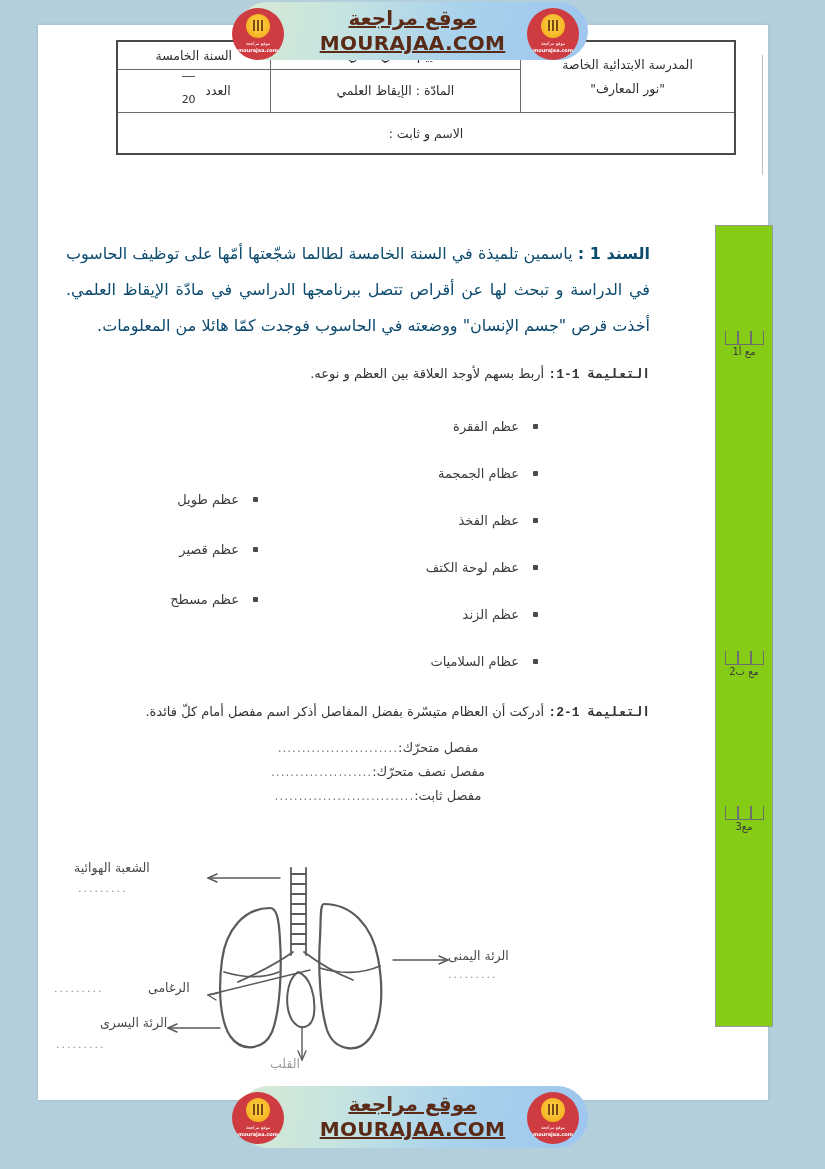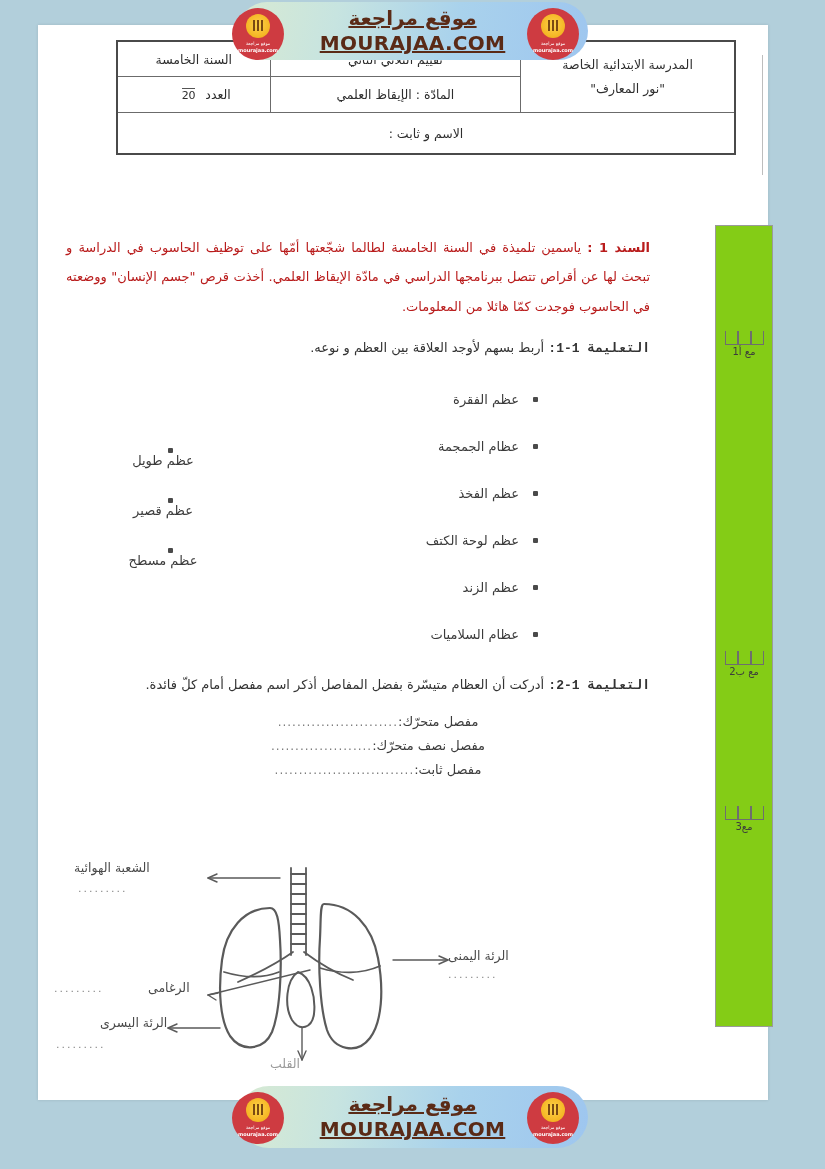--- a/index.html
+++ b/index.html
@@ -34,49 +34,49 @@
     font-family:"DejaVu Sans", sans-serif;
     font-size:12.5px;color:#2e2e2e;
     padding:5px 4px;
     letter-spacing:-.2px;
   }
   .c-school{width:215px;height:60px;line-height:1.9;}
   .c-mid{width:255px;}
   .c-level{width:150px;}
   .c-name{border-left:none;border-right:none;text-align:right;padding-right:14px;height:30px;}
   .frac{display:inline-block;vertical-align:middle;margin-right:6px;text-align:center;}
-  .frac .den{border-top:1px solid #555;display:block;font-size:11px;padding-top:0px;margin-left:25px;}
+  .frac .den{border-top:1px solid #555;display:block;font-size:11px;padding-top:16px;margin-left:25px;}
   .hdr-blurred{ color:#8d8d8d; filter:blur(.4px); }
 
   
   .body-wrap{position:absolute;left:20px;top:195px;width:600px;direction:rtl;}
   .para{
-    font-size:13px;line-height:2.25;text-align:justify;
-    color:#b91c1c;padding:0 8px;
+    font-size:16px;line-height:2.25;text-align:justify;
+    color:#0c4a6e;padding:0 8px;
   }
   .para b{font-weight:700;}
   .instr{
     font-size:13px;line-height:2.2;color:#333;margin-top:10px;padding:0 8px;
     text-align:right;
   }
   .instr .lbl{font-weight:700;font-family:Liberation Mono, monospace;}
 
   
   .match{position:relative;height:285px;margin-top:6px;direction:rtl;}
   .col-left{position:absolute;right:120px;top:0;width:220px;}
   .col-right{position:absolute;right:400px;top:72px;width:190px;}
   .m-item{
     display:flex;align-items:center;justify-content:flex-start;
     font-size:13px;color:#3b3b3b;height:47px;
   }
   .m-item .bullet{
     width:5px;height:5px;background:#4a4a4a;border-radius:1px;
     margin-left:14px;flex:0 0 auto;
   }
-  .col-right .m-item{height:50px;flex-direction:column;}
+  .col-right .m-item{height:50px;}
 
   
   .ans-line{
     font-size:13px;color:#3b3b3b;margin-top:9px;
     text-align:center;direction:rtl;padding-left:40px;
   }
   .ans-line .dots{
     display:inline-block;color:#7b7b7b;letter-spacing:1px;font-size:12px;
   }
 

